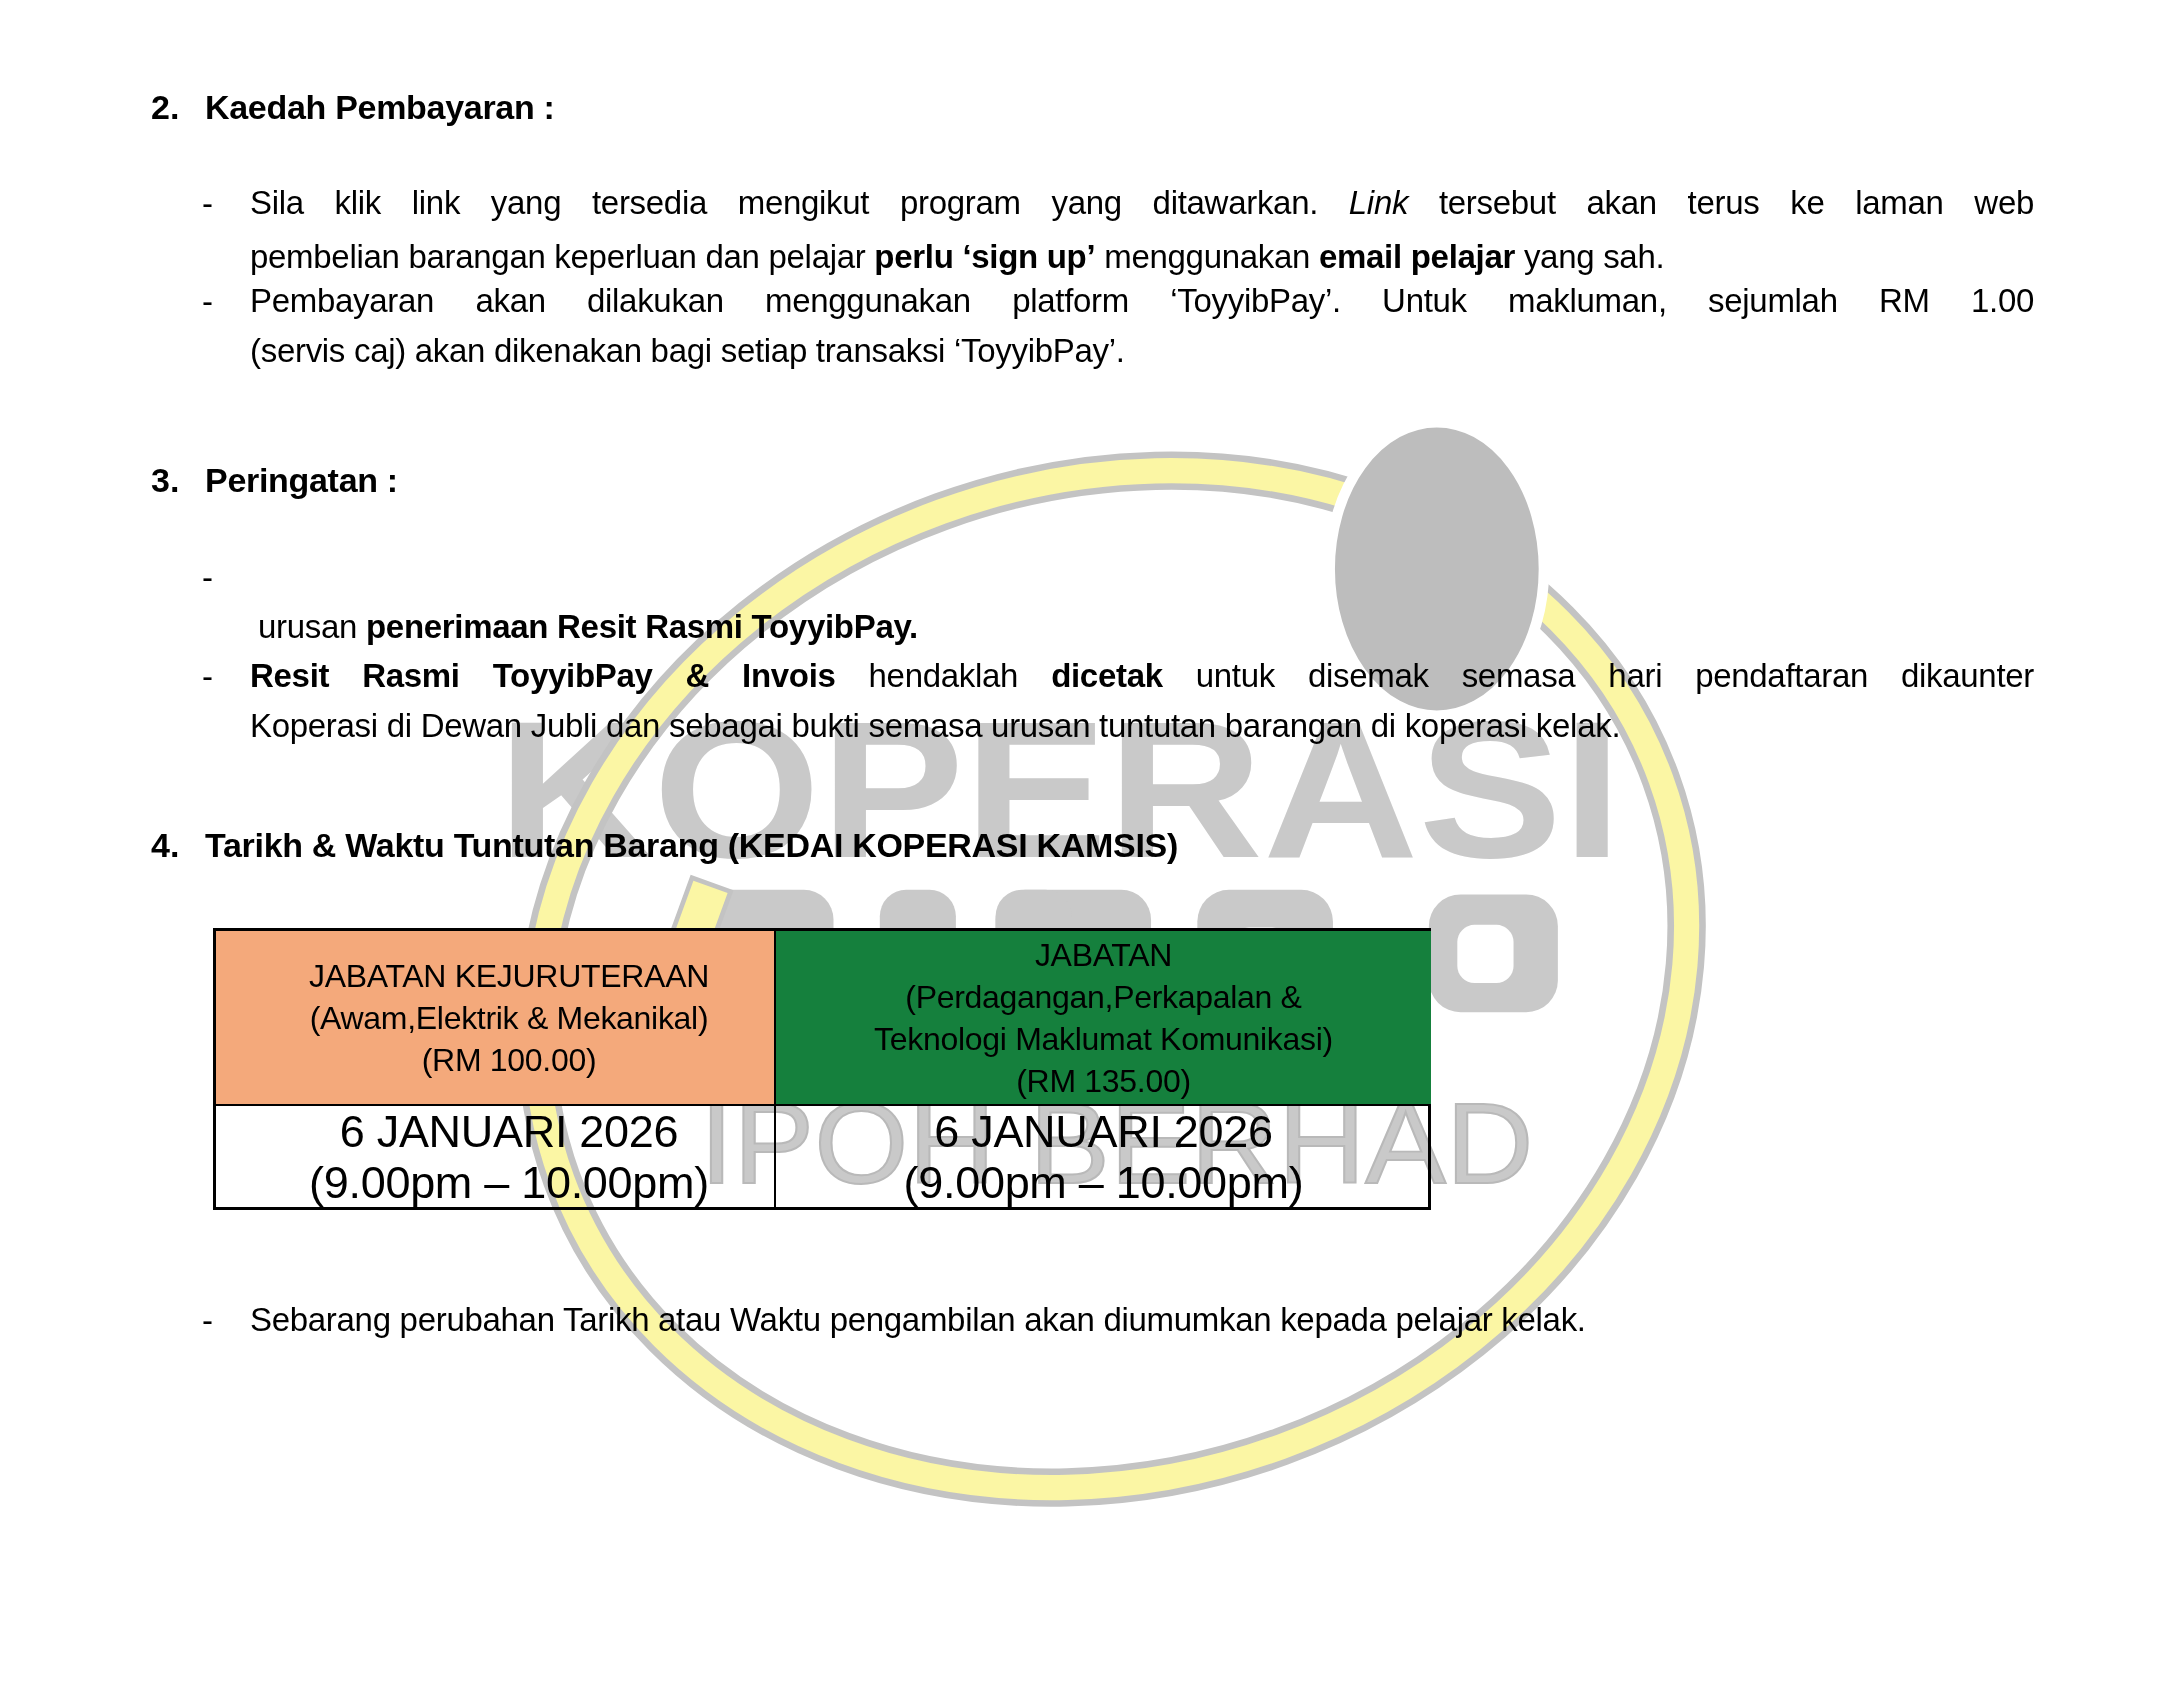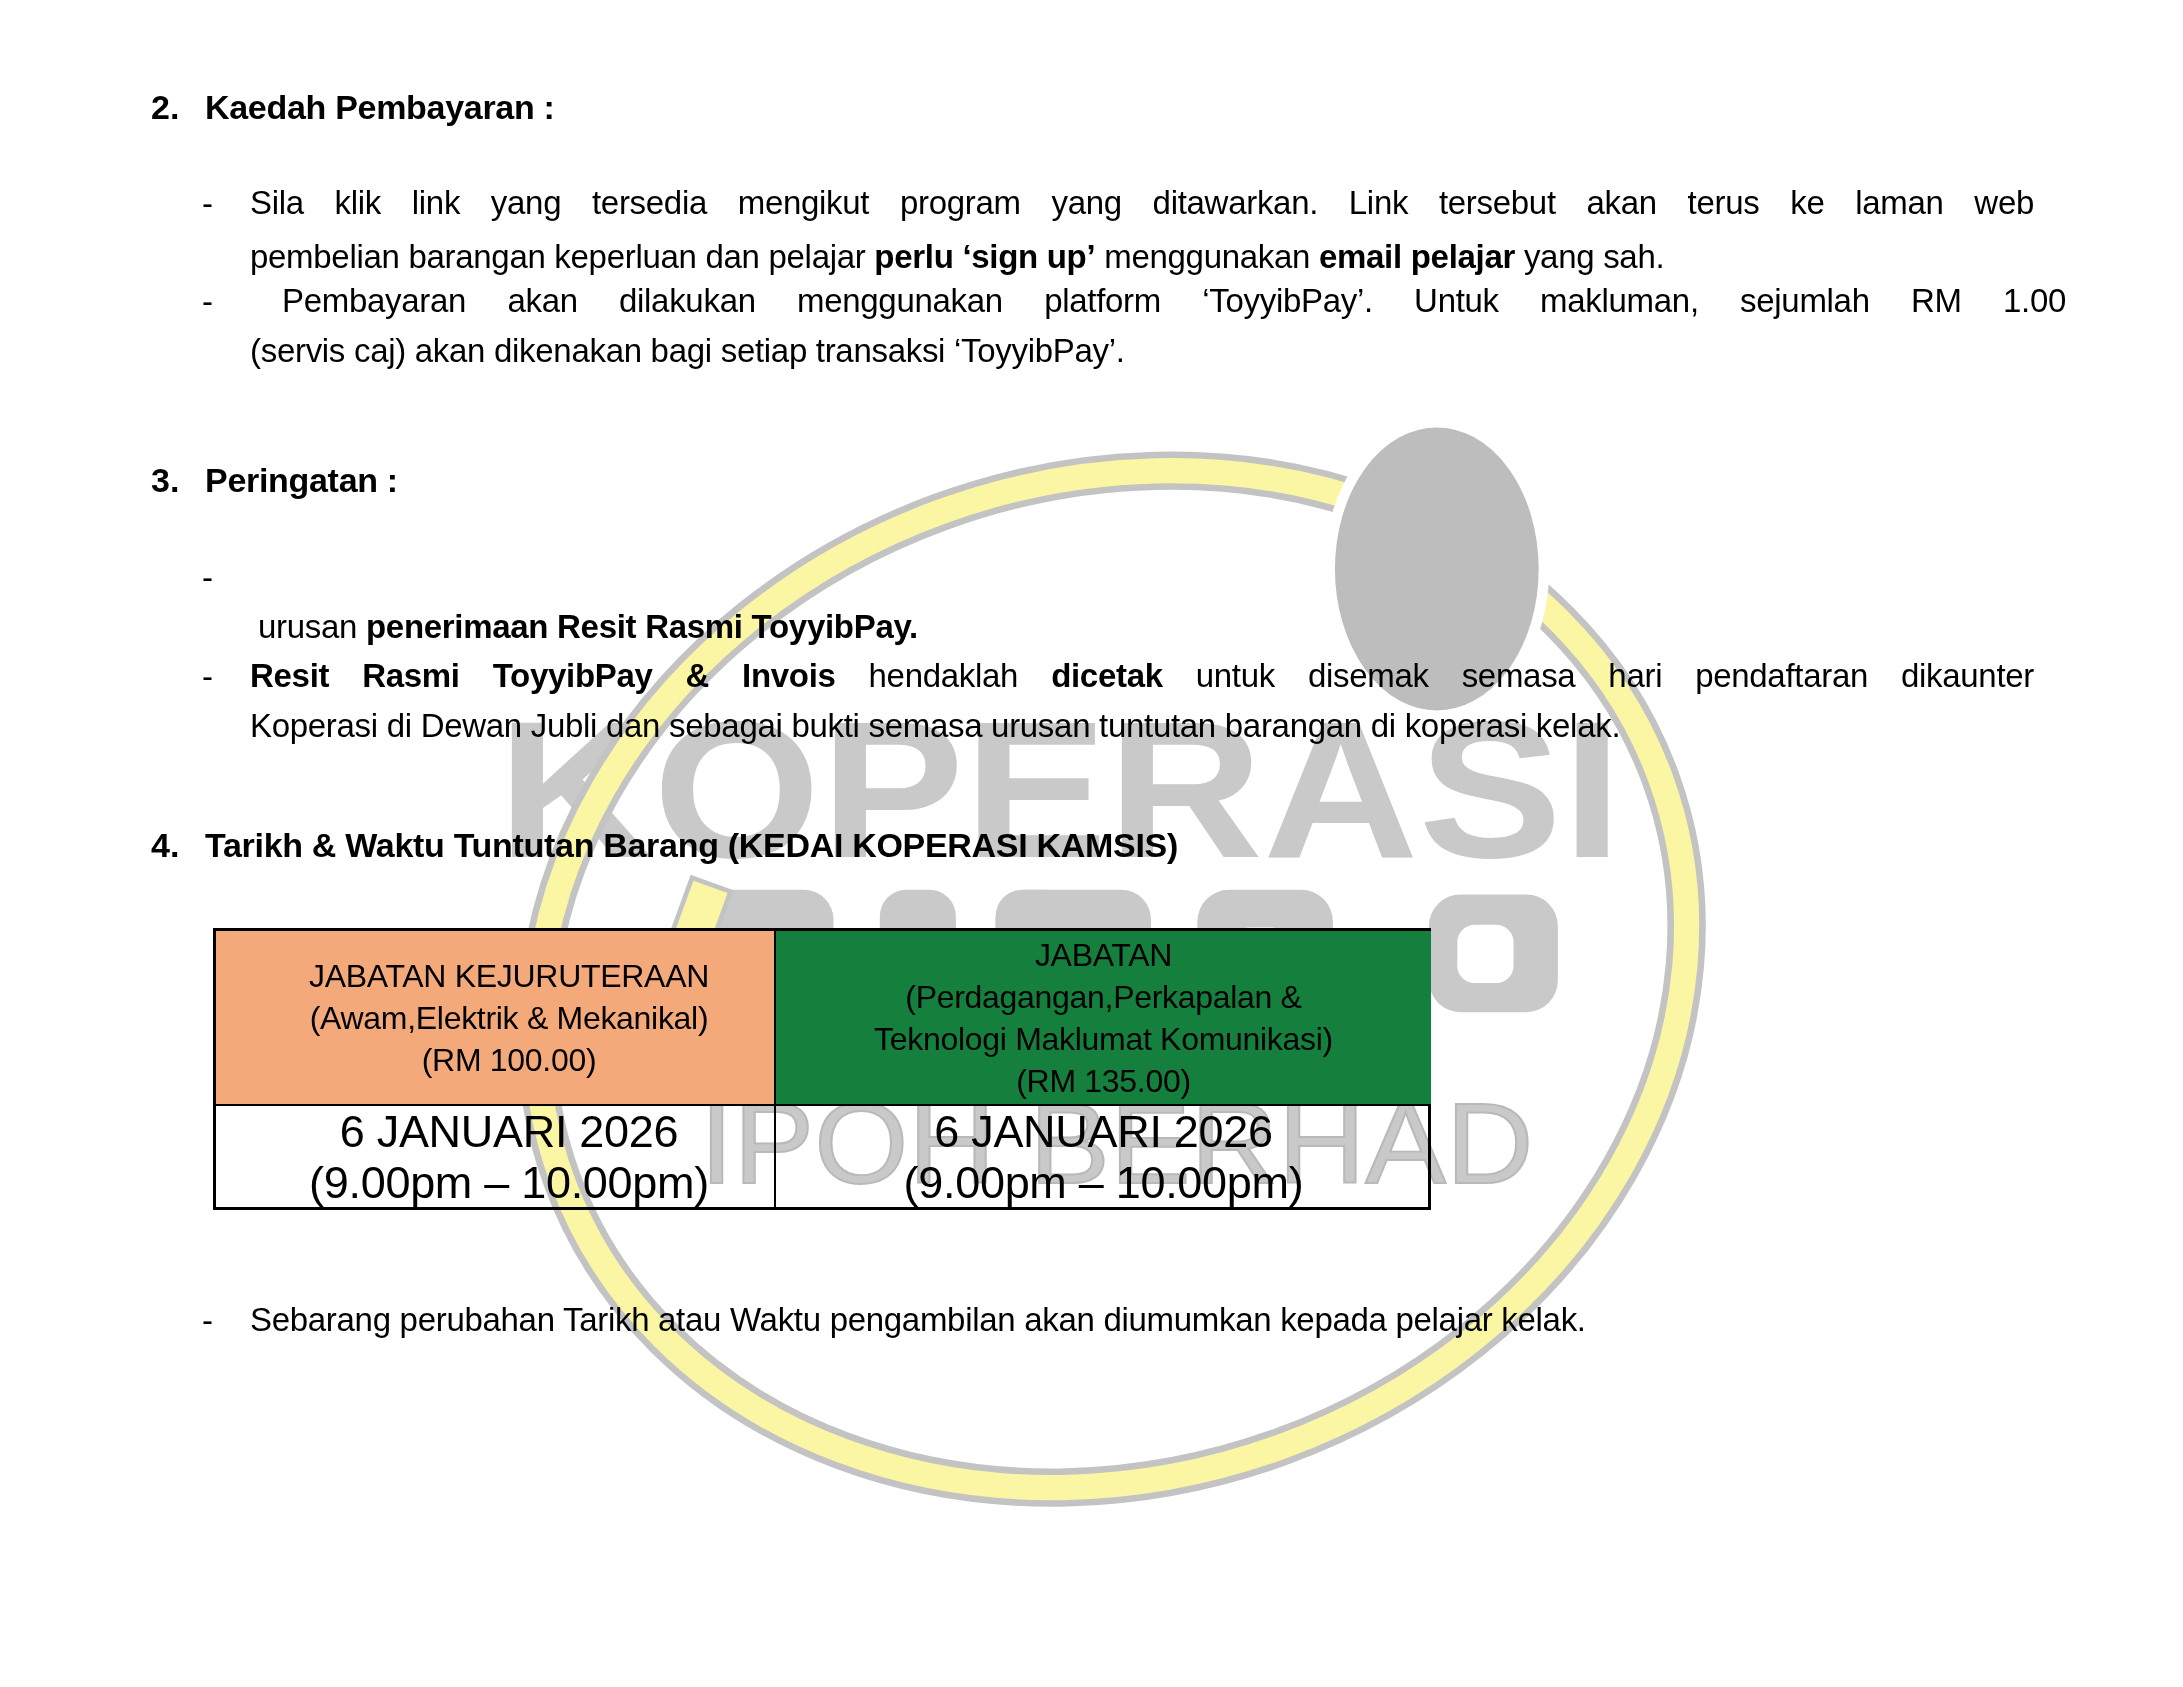--- a/index.html
+++ b/index.html
@@ -6,21 +6,21 @@
   body{width:2183px;height:1687px;overflow:hidden;position:relative;
        font-family:"Liberation Sans","DejaVu Sans",sans-serif;color:#000;}
   .page{position:absolute;left:0;top:0;width:2183px;height:1687px;}
   #wm{position:absolute;left:0;top:0;z-index:0;}
   .txt{position:absolute;z-index:2;font-size:33px;line-height:1.12;letter-spacing:-0.3px;white-space:nowrap;}
   .jline{white-space:normal;width:1784px;text-align:justify;text-align-last:justify;}
   .hnum{position:absolute;z-index:2;font-size:34px;font-weight:700;}
   .hlabel{position:absolute;z-index:2;font-size:34px;font-weight:700;letter-spacing:-0.3px;white-space:nowrap;}
   .dash{position:absolute;z-index:2;font-size:33px;}
   .b{font-weight:700;}
-  .i{}
+  .i{font-style:italic;}
   .tbl{position:absolute;left:213px;top:928px;z-index:2;
        display:grid;grid-template-columns:560px 655px;grid-template-rows:175px 101px;
        border:3.3px solid #000;box-sizing:border-box;width:1218px;}
   .cell{box-sizing:border-box;display:flex;flex-direction:column;align-items:center;justify-content:center;
         text-align:center;letter-spacing:-0.3px;}
   .cell.c1{border-right:2.6px solid #000;padding-left:28px;}
   .hcell{font-size:32px;border-bottom:2.6px solid #000;}
   .hcell .ln{line-height:42px;}
   .dcell{font-size:45px;background:transparent;}
   .dcell .ln{line-height:51px;}
@@ -62,21 +62,21 @@
 
   <span class="dash" style="left:202px;top:185px;">-</span>
   <div class="txt jline" style="left:250px;top:185px;">
     <span>Sila klik link yang tersedia mengikut program yang ditawarkan. </span><span class="i">Link</span><span> tersebut akan terus ke laman web</span>
   </div>
   <div class="txt" style="left:250px;top:239px;">
     <span>pembelian barangan keperluan dan pelajar </span><span class="b">perlu ‘sign up’</span><span> menggunakan </span><span class="b">email pelajar</span><span> yang sah.</span>
   </div>
 
   <span class="dash" style="left:202px;top:283px;">-</span>
-  <div class="txt jline" style="left:250px;top:283px;margin-left:32px;">
+  <div class="txt jline" style="left:250px;top:283px;">
     <span>Pembayaran  akan dilakukan menggunakan platform ‘ToyyibPay’. Untuk makluman, sejumlah RM 1.00</span>
   </div>
   <div class="txt" style="left:250px;top:333px;">
     <span>(servis caj) akan dikenakan bagi setiap transaksi ‘ToyyibPay’.</span>
   </div>
 
   <span class="hnum" style="left:151px;top:461px;">3.</span>
   <span class="hlabel" style="left:205px;top:461px;">Peringatan :</span>
 
   <span class="dash" style="left:202px;top:559px;">-</span>

